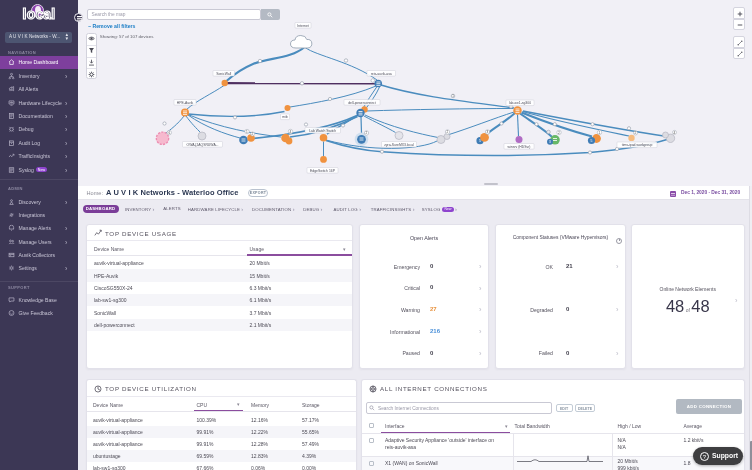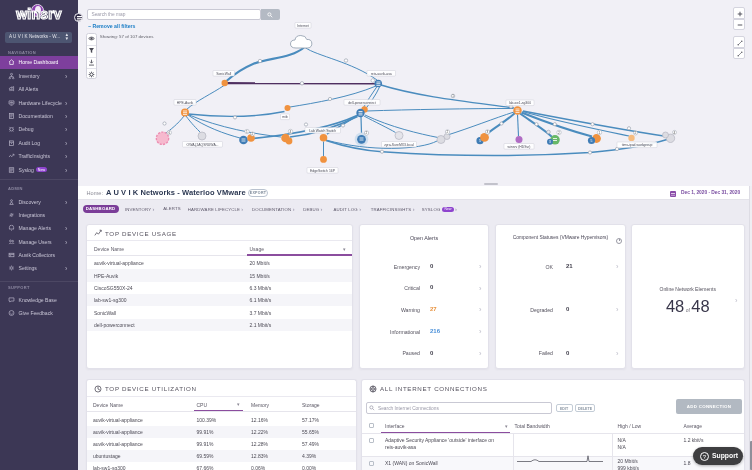--- a/index.html
+++ b/index.html
@@ -288,21 +288,21 @@
         <svg style="position:absolute;left:2.5px;top:2.5px;width:6px;height:6px;" viewBox="0 0 10 10">
           <circle cx="2" cy="8" r="1.2" fill="#4e4e58"></circle>
           <circle cx="8" cy="2" r="1.2" fill="#4e4e58"></circle>
           <line x1="2.8" y1="7.2" x2="7.2" y2="2.8" stroke="#4e4e58" stroke-width="1"></line>
         </svg>
       </div>
     <div id="mapscroll"></div>
   </div>
 
   <div id="sidebar">
-    <div id="logo"><span class="swirl"></span><span class="txt">winsrv</span></div>
+    <div id="logo"><span class="swirl"></span><span class="txt">local</span></div>
     <div id="orgsel">A U V I K Networks - W...<span class="ud">▲<br>▼</span></div>
     <div class="sect" style="top:49.5px;">NAVIGATION</div>
     <div class="nav-item active" style="top:55.8px;">
         <svg class="ic" viewBox="0 0 10 10">
           <path d="M1.5 5 L5 1.8 L8.5 5 M2.5 4.5 L2.5 8.5 L7.5 8.5 L7.5 4.5" stroke="#fff"></path>
         </svg>
         <span class="tx" style="color:#fff;">Home Dashboard</span>
       </div>
     <div class="nav-item" style="top:69.2px;">
         <svg class="ic" viewBox="0 0 10 10">
@@ -426,21 +426,21 @@
           <circle cx="5" cy="5" r="3.5"></circle>
           <path d="M3.5 4 L3.5 4.3 M6.5 4 L6.5 4.3 M3.5 6 A2 2 0 0 0 6.5 6"></path>
         </svg>
         <span class="tx">Give Feedback</span>
       </div>
   </div>
   <div id="hamb"></div>
 
   <div id="crumb">
     <span class="home">Home:</span>
-    <span class="title">A U V I K Networks - Waterloo VMware</span>
+    <span class="title">A U V I K Networks - Waterloo Office</span>
     <span class="export">EXPORT</span>
     <span class="cal"></span>
     <span class="date">Dec 1, 2020 - Dec 31, 2020</span>
   </div>
 
   <div id="tabs">
     <span class="pill">DASHBOARD</span>
     <span class="t" style="left:46.9px;">INVENTORY <span class="gt">›</span></span>
     <span class="t" style="left:85.3px;">ALERTS</span>
     <span class="t" style="left:109.8px;">HARDWARE LIFECYCLE <span class="gt">›</span></span>

